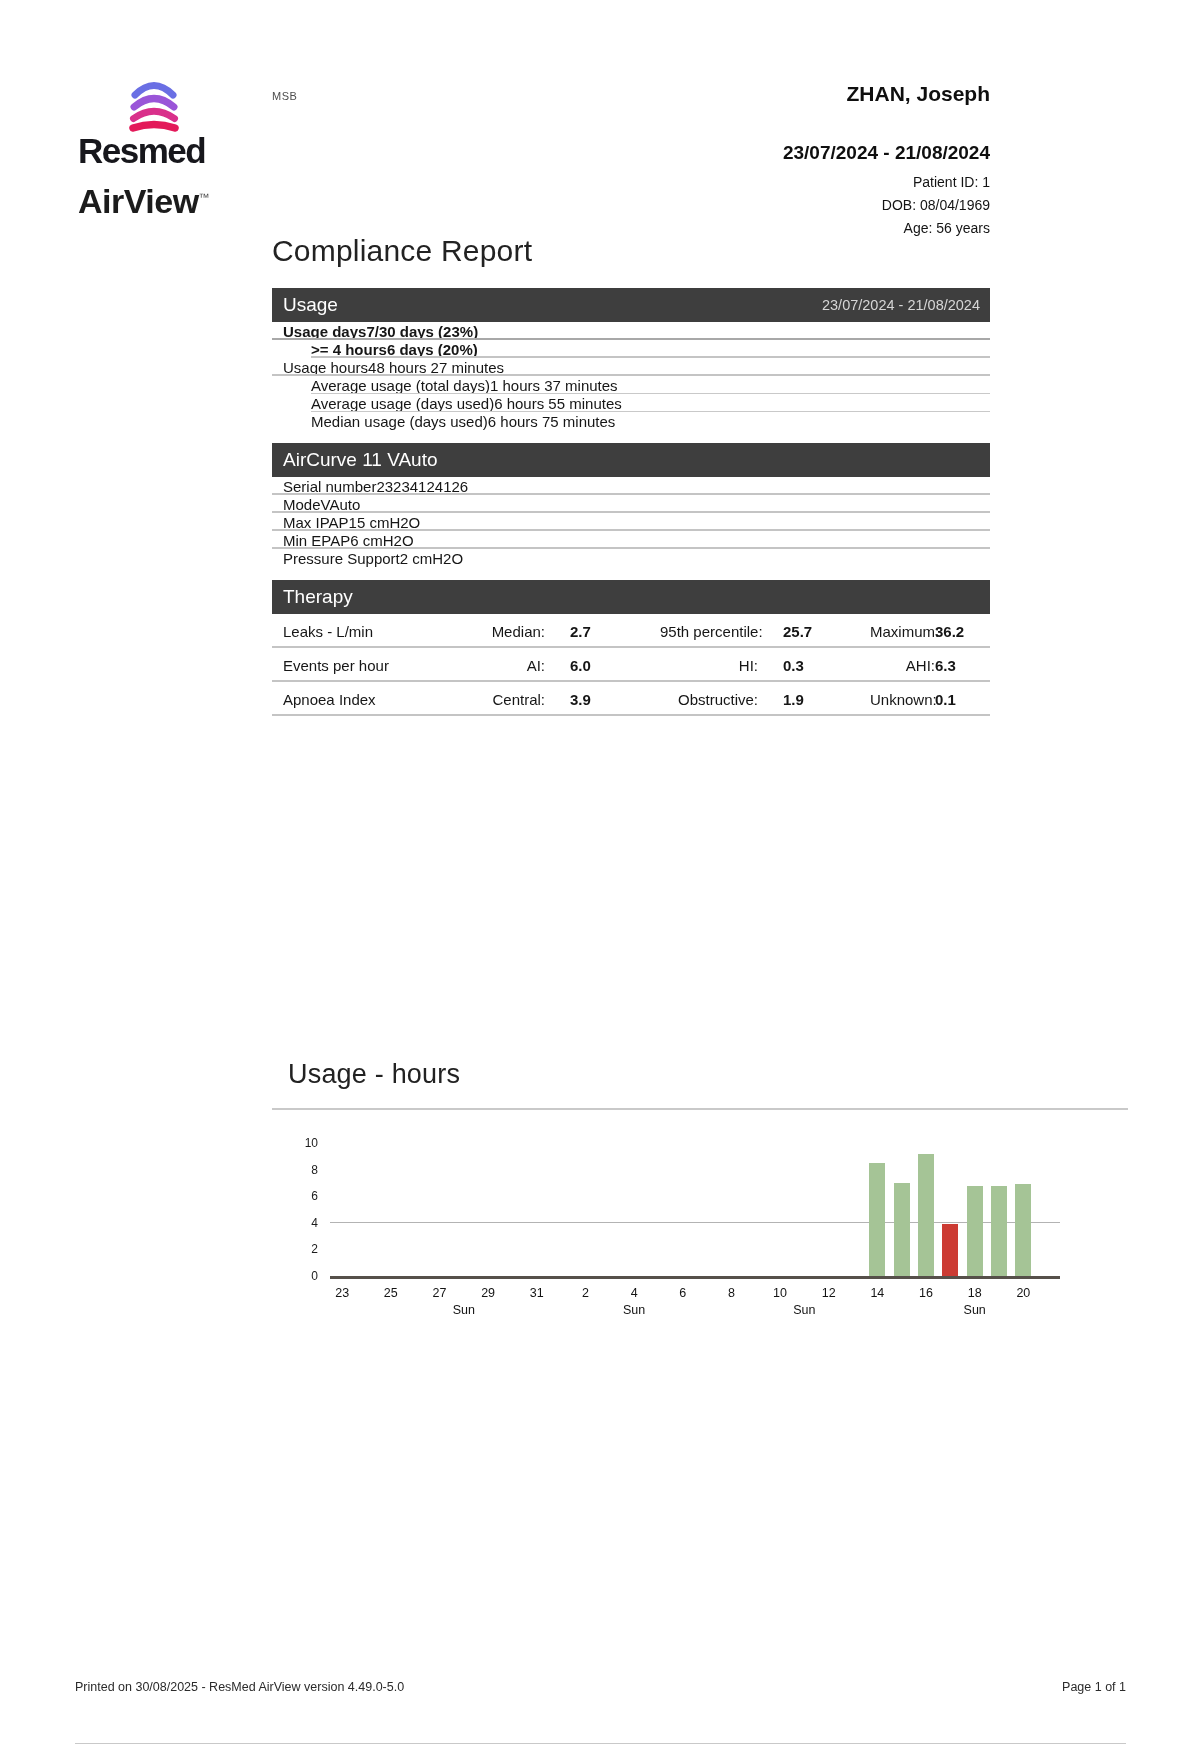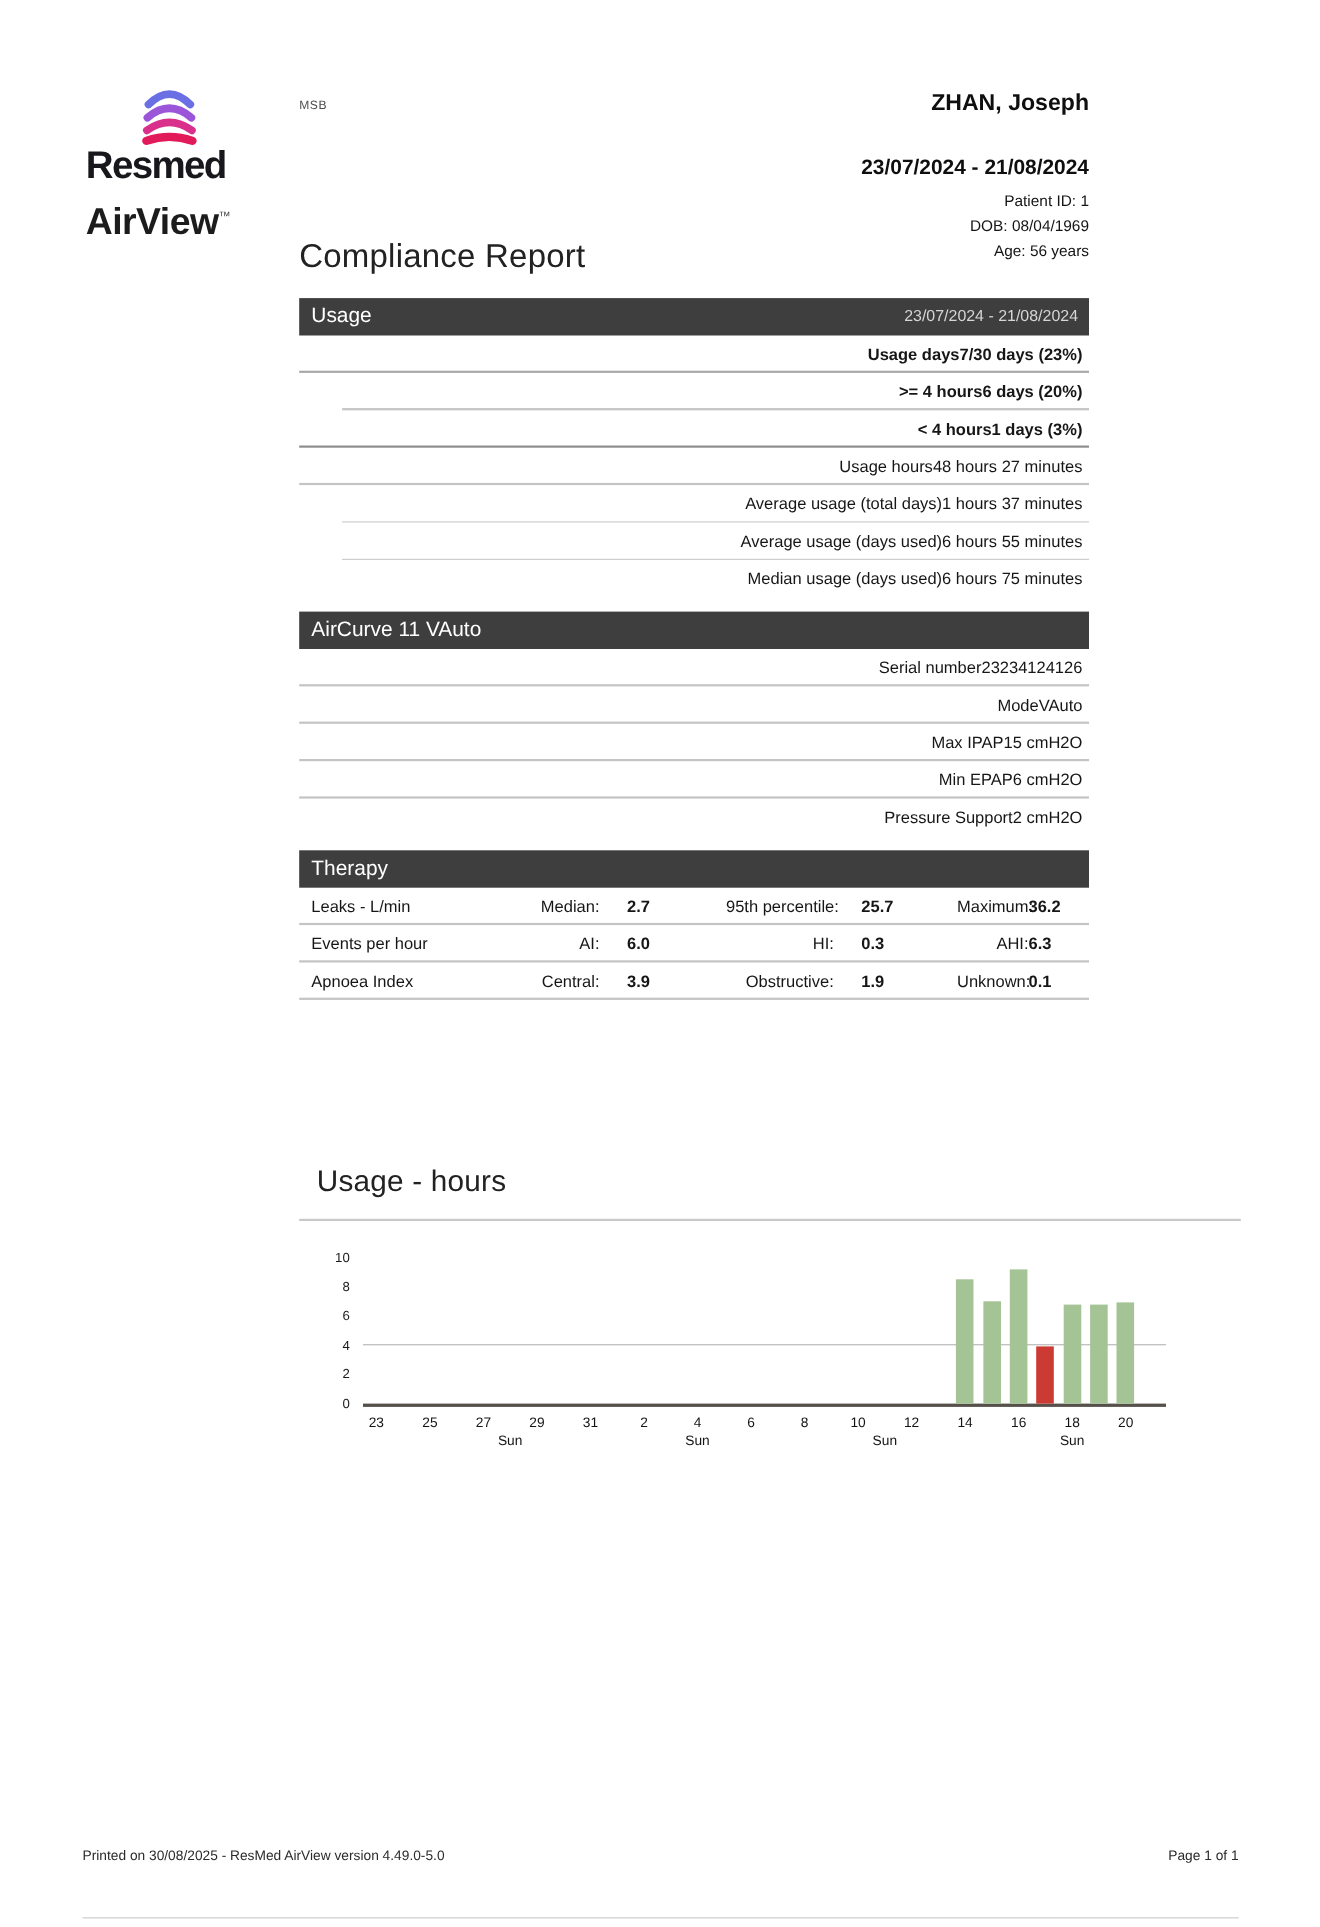--- a/index.html
+++ b/index.html
@@ -17,28 +17,28 @@
 
   .msb{position:absolute;left:272px;top:90px;font-size:11px;color:#4d4d4d;letter-spacing:0.5px;}
 
   .patient{position:absolute;right:210px;top:82px;text-align:right;}
   .pname{font-size:21px;font-weight:700;color:#0f0f0f;}
   .pdate{font-size:19px;font-weight:700;margin-top:36px;color:#0f0f0f;}
   .pmeta{font-size:14px;margin-top:7px;color:#141414;}
   .pmeta.first{margin-top:10px;}
 
   
-  .content{position:absolute;left:272px;top:217px;width:718px;}
+  .content{position:absolute;left:272px;top:234px;width:718px;}
   h1{font-size:30px;font-weight:300;margin:0 0 20px 0;color:#222;letter-spacing:0.2px;line-height:34px;}
 
   .secbar{height:34px;background:#3e3e3e;color:#fff;display:flex;align-items:center;
           justify-content:space-between;padding:0 10px 0 11px;font-size:19px;font-weight:400;}
   .secdate{font-size:14.5px;color:#d6d6d6;font-weight:400;}
 
-  .trow{height:34px;display:flex;align-items:center;justify-content:flex-end;
+  .trow{height:18px;display:flex;align-items:center;justify-content:flex-start;
         font-size:15px;padding:0 6px 0 11px;position:relative;color:#161616;}
   .trow .lbl{white-space:nowrap;}
   .trow .val{white-space:nowrap;}
   .indent{padding-left:39px;}
   .bold{font-weight:700;}
 
   .trow::after{content:'';position:absolute;left:0;right:0;bottom:0;height:1px;background:#c9c9c9;}
   .sep-strong::after{height:2px;background:#a8a8a8;}
   .sep-mid::after{height:2px;background:#c4c4c4;}
   .sep-dark::after{height:2px;background:#8d8d8d;}
@@ -113,24 +113,20 @@
       <span class="secdate">23/07/2024 - 21/08/2024</span>
     </div>
     <div class="trow bold sep-strong">
       <span class="lbl">Usage days</span>
       <span class="val">7/30 days (23%)</span>
     </div>
     <div class="trow bold indent sep-mid sep-inset">
       <span class="lbl">&gt;= 4 hours</span>
       <span class="val">6 days (20%)</span>
     </div>
-    <div class="trow bold indent sep-dark">
-      <span class="lbl">&lt; 4 hours</span>
-      <span class="val">1 days (3%)</span>
-    </div>
     <div class="trow sep-mid">
       <span class="lbl">Usage hours</span>
       <span class="val">48 hours 27 minutes</span>
     </div>
     <div class="trow indent sep-light sep-inset">
       <span class="lbl">Average usage (total days)</span>
       <span class="val">1 hours 37 minutes</span>
     </div>
     <div class="trow indent sep-light sep-inset">
       <span class="lbl">Average usage (days used)</span>

